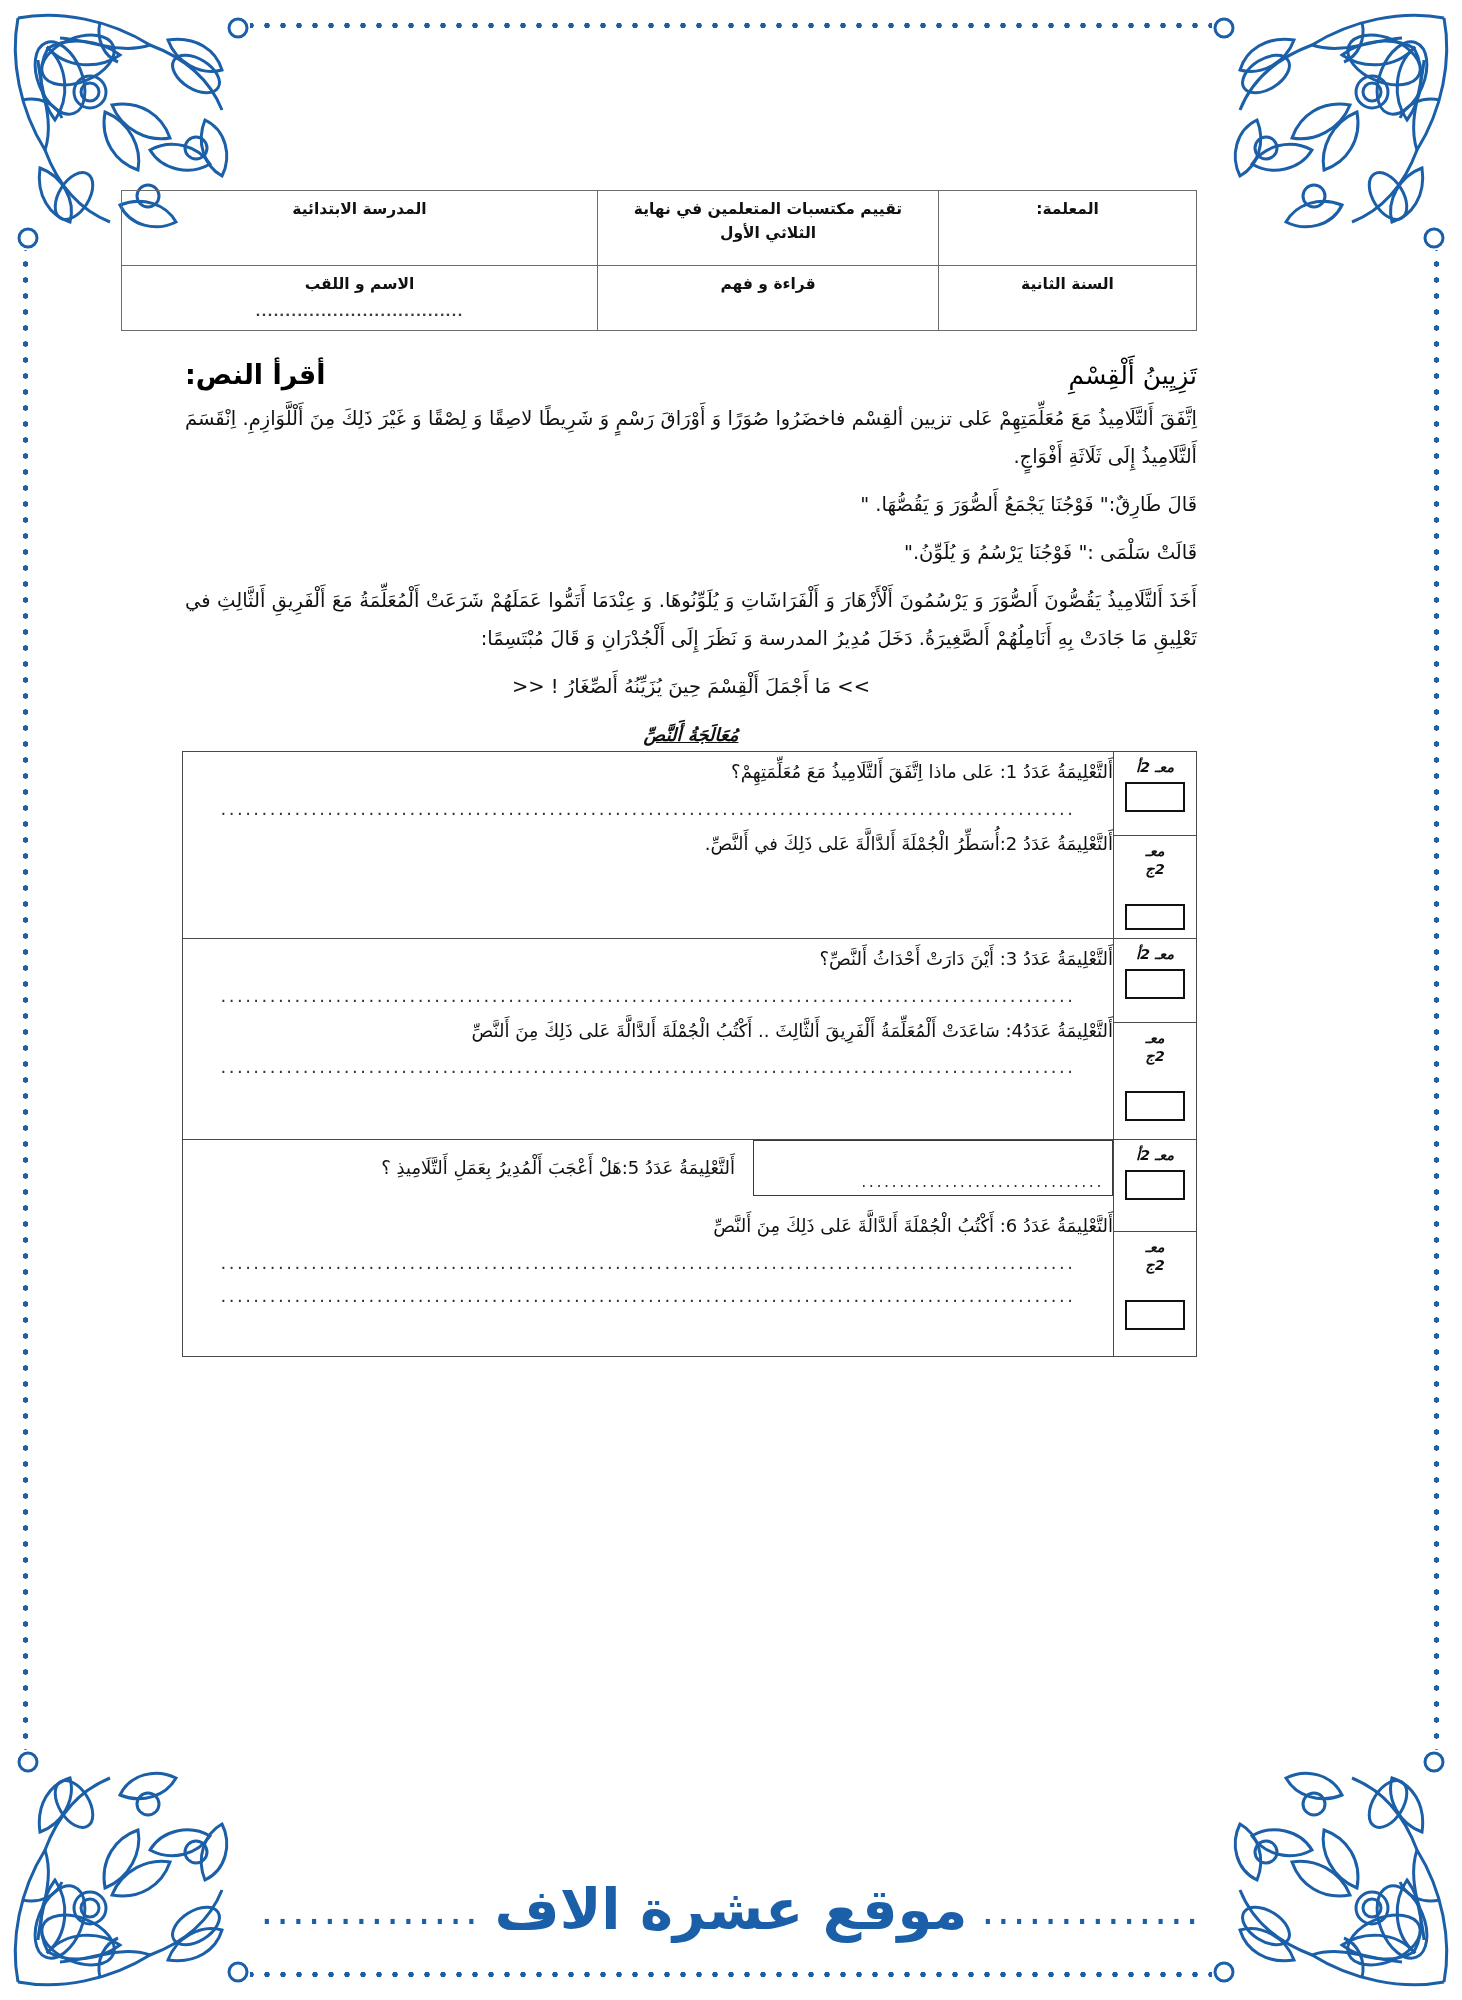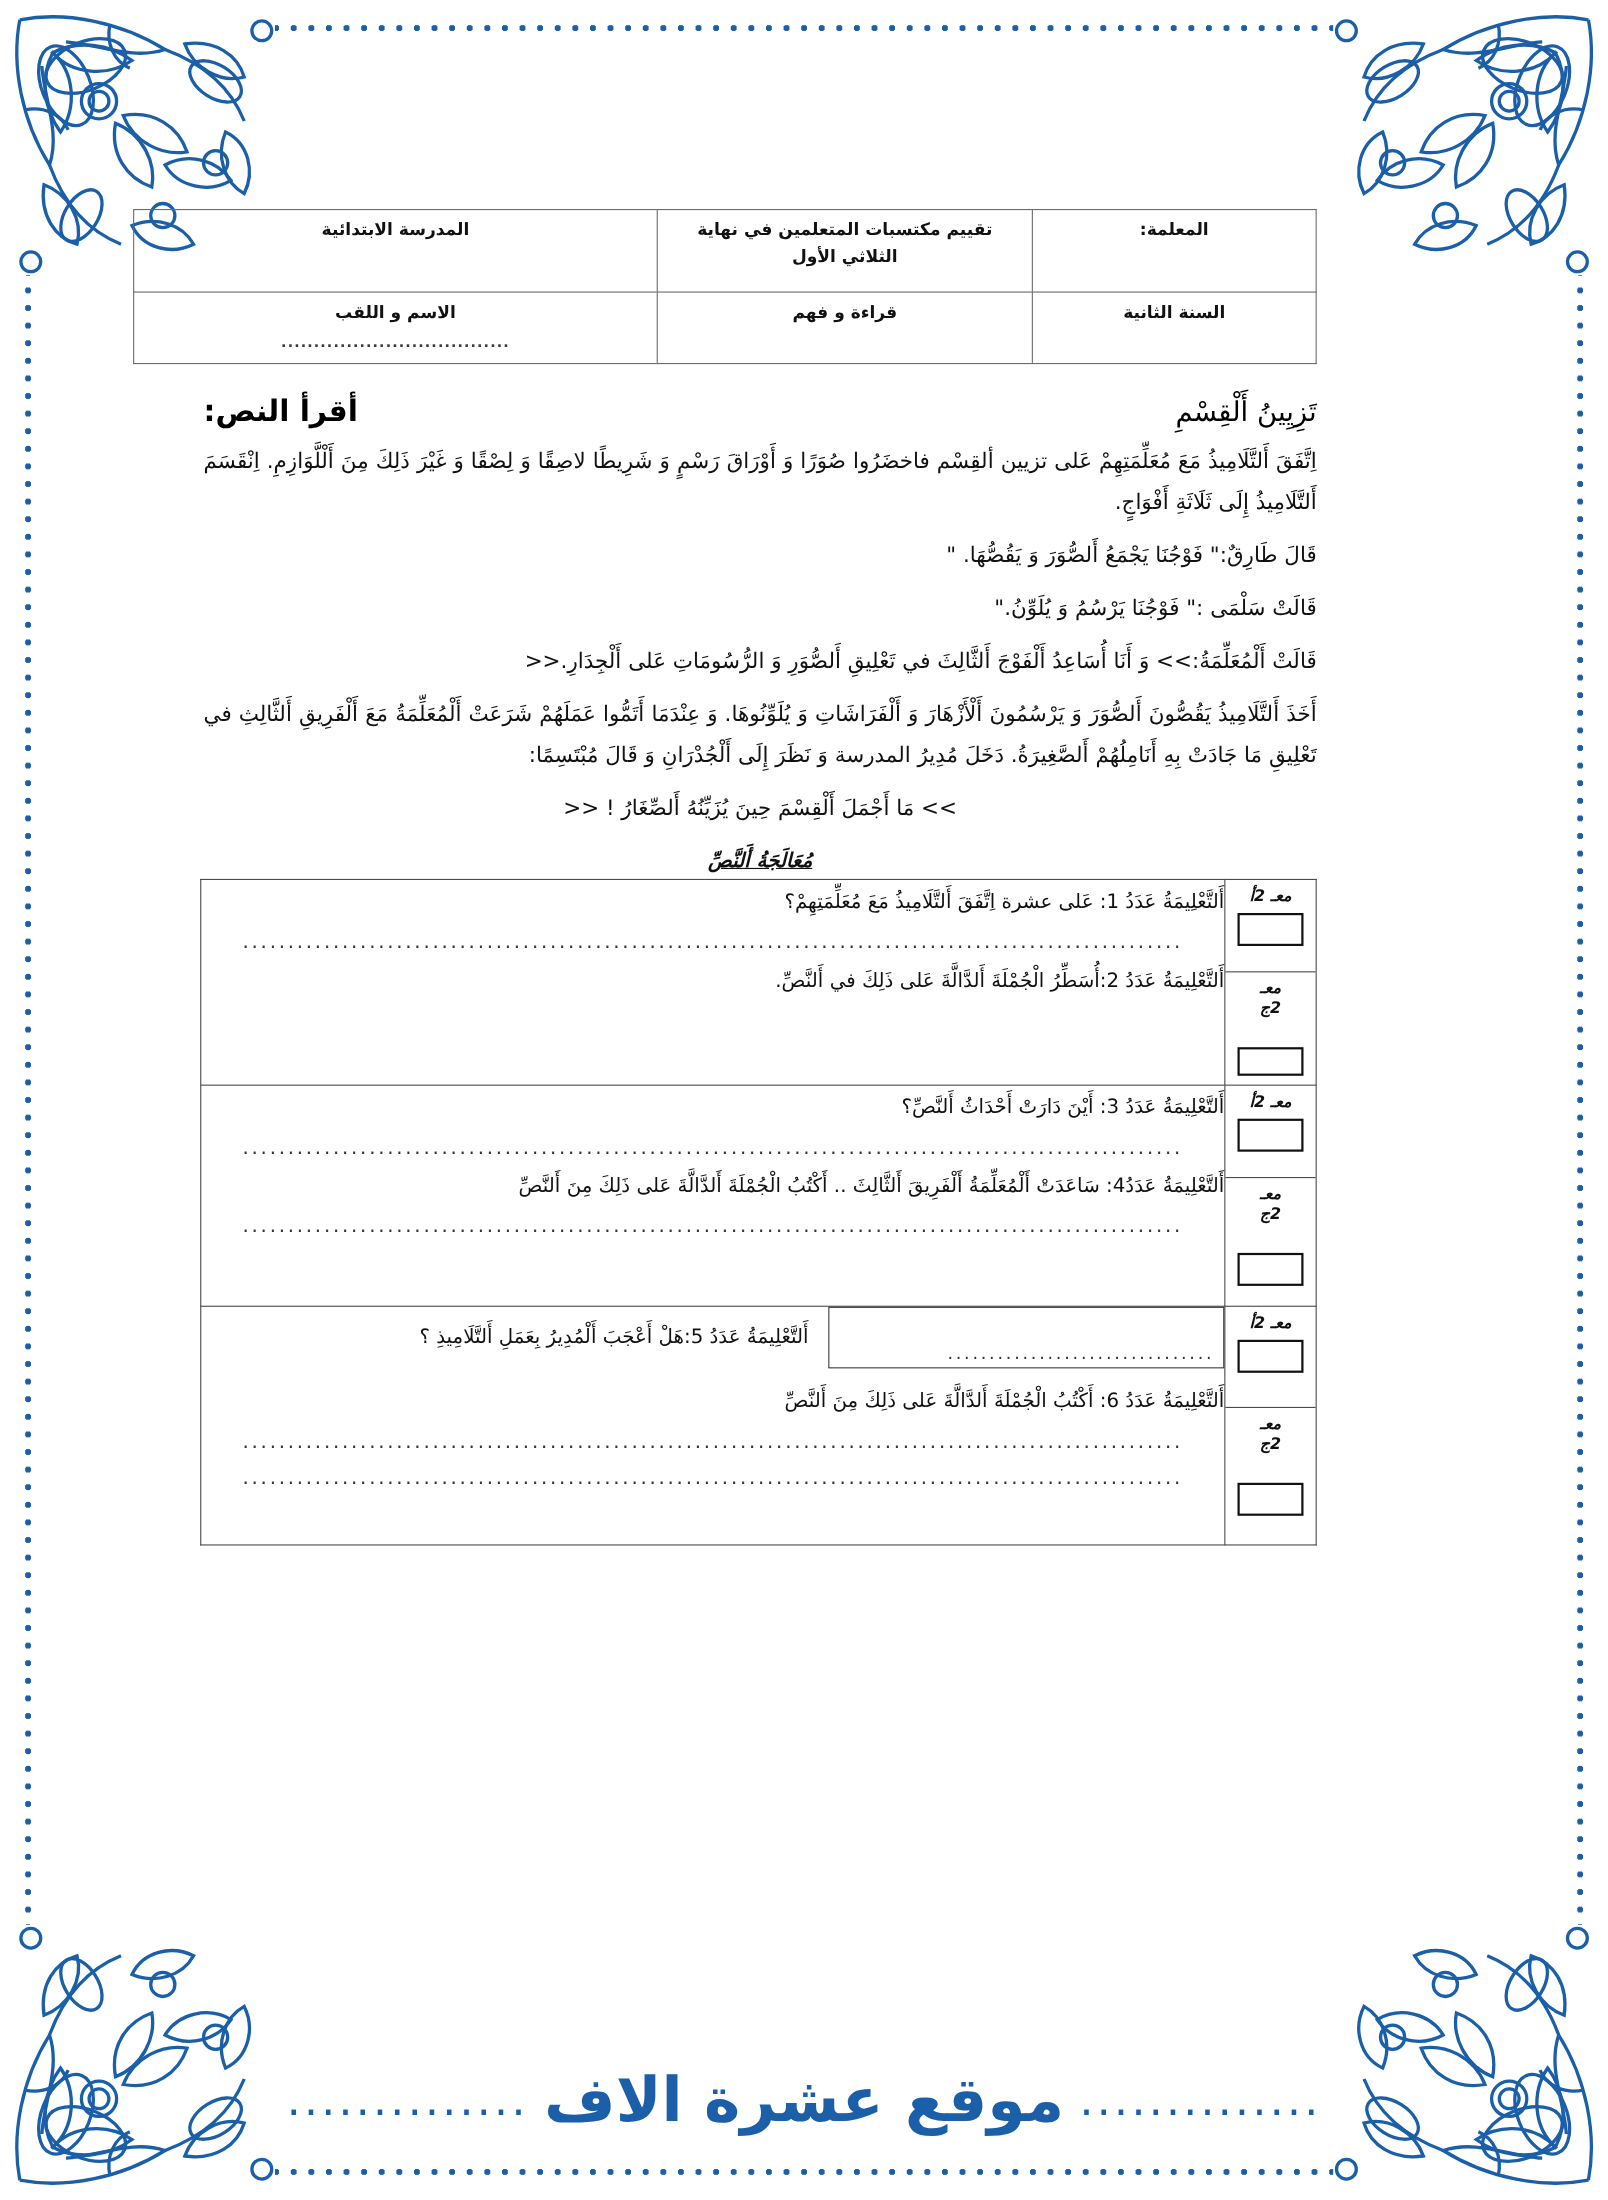--- a/index.html
+++ b/index.html
@@ -277,21 +277,20 @@
     </table>
 
     <div class="title-row">
       <span class="lesson">تَزِيِينُ أَلْقِسْمِ</span>
       <h1 class="read-title">أقرأ النص:</h1>
     </div>
 
     <p class="body-text">اِتَّفَقَ أَلتَّلَامِيذُ مَعَ مُعَلِّمَتِهِمْ عَلى تزيين ألقِسْم فاخضَرُوا صُوَرًا وَ أَوْرَاقَ رَسْمٍ وَ شَرِيطًا لاصِقًا وَ لِصْقًا وَ غَيْرَ ذَلِكَ مِنَ أَلْلَّوَازِمِ. اِنْقَسَمَ أَلتَّلَامِيذُ إِلَى ثَلَاثَةِ أَفْوَاجٍ.</p>
     <p class="body-text">قَالَ طَارِقٌ:" فَوْجُنَا يَجْمَعُ أَلصُّوَرَ وَ يَقُصُّهَا.  "</p>
     <p class="body-text">قَالَتْ سَلْمَى :" فَوْجُنَا يَرْسُمُ وَ يُلَوِّنُ."</p>
-    <p class="body-text">قَالَتْ أَلْمُعَلِّمَةُ:&gt;&gt; وَ أَنَا أُسَاعِدُ أَلْفَوْجَ أَلثَّالِثَ في تَعْلِيقِ أَلصُّوَرِ وَ الرُّسُومَاتِ عَلى أَلْجِدَارِ.&lt;&lt;</p>
     <p class="body-text">أَخَذَ أَلتَّلَامِيذُ يَقُصُّونَ أَلصُّوَرَ وَ يَرْسُمُونَ أَلْأَزْهَارَ وَ أَلْفَرَاشَاتِ وَ يُلَوِّنُوهَا. وَ عِنْدَمَا أَتَمُّوا عَمَلَهُمْ شَرَعَتْ أَلْمُعَلِّمَةُ مَعَ أَلْفَرِيقِ أَلثَّالِثِ في تَعْلِيقِ مَا جَادَتْ بِهِ أَنَامِلُهُمْ أَلصَّغِيرَةُ. دَخَلَ مُدِيرُ المدرسة وَ نَظَرَ إِلَى أَلْجُدْرَانِ وَ قَالَ مُبْتَسِمًا:</p>
     <p class="body-text center">&gt;&gt; مَا أَجْمَلَ أَلْقِسْمَ حِينَ يُزَيِّنُهُ أَلصِّغَارُ ! &lt;&lt;</p>
 
     <div class="section-label">مُعَالَجَةُ أَلنَّصِّ</div>
 
     <table class="q-table">
       <tbody>
 
         <tr>
           <td class="q-score">
@@ -299,21 +298,21 @@
               <div class="score-label">معـ 2أ</div>
               <div class="score-box"></div>
             </div>
             <div class="score-cell" style="height:102px;">
               <div class="score-label">معـ
 2ج</div>
               <div class="score-box"></div>
             </div>
           </td>
           <td class="q-body">
-            <div class="q-line">أَلتَّعْلِيمَةُ عَدَدُ 1:  عَلى عشرة اِتَّفَقَ أَلتَّلَامِيذُ مَعَ مُعَلِّمَتِهِمْ؟</div>
+            <div class="q-line">أَلتَّعْلِيمَةُ عَدَدُ 1:  عَلى ماذا اِتَّفَقَ أَلتَّلَامِيذُ مَعَ مُعَلِّمَتِهِمْ؟</div>
             <div class="q-dots">........................................................................................................</div>
             <div class="q-line">أَلتَّعْلِيمَةُ عَدَدُ 2:أُسَطِّرُ  الْجُمْلَةَ أَلدَّالَّةَ عَلى ذَلِكَ في أَلنَّصِّ.</div>
           </td>
         </tr>
 
         <tr>
           <td class="q-score">
             <div class="score-cell" style="height:84px;">
               <div class="score-label">معـ 2أ</div>
               <div class="score-box"></div>

